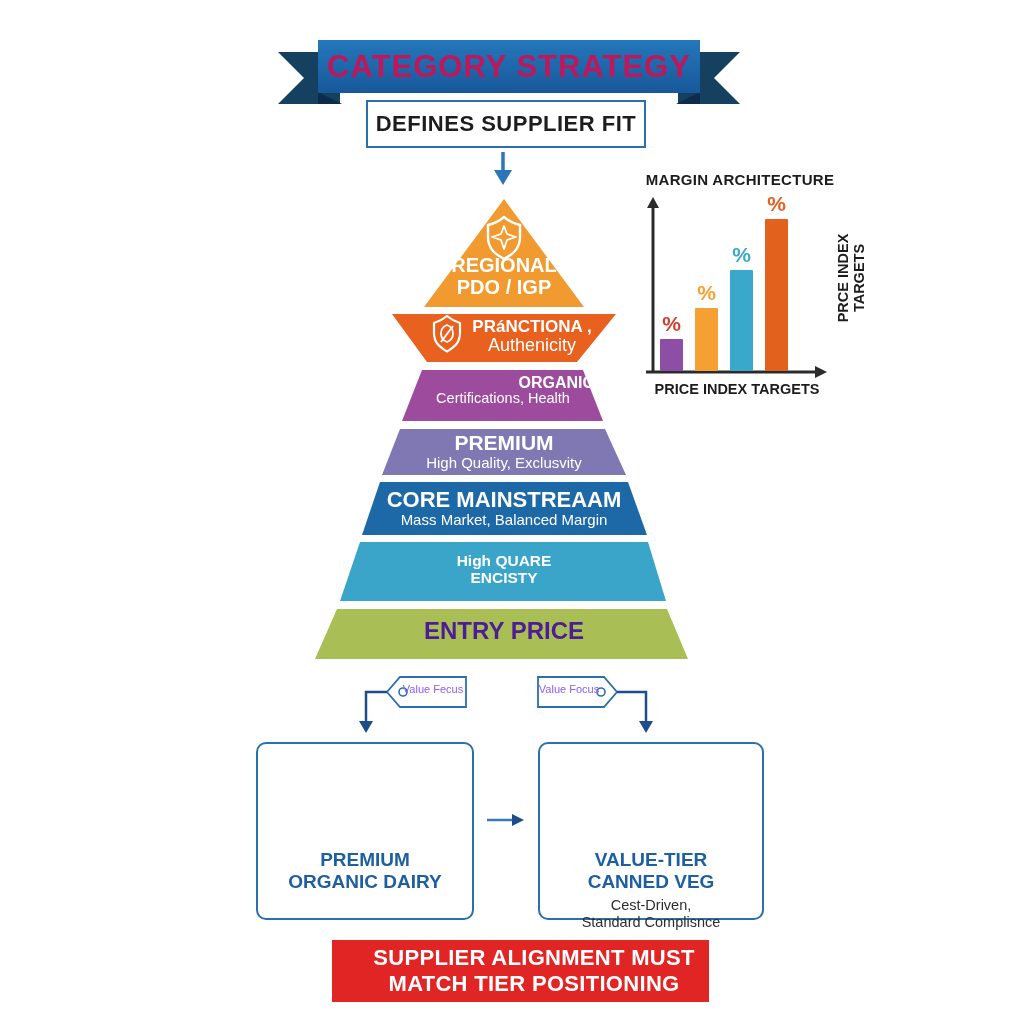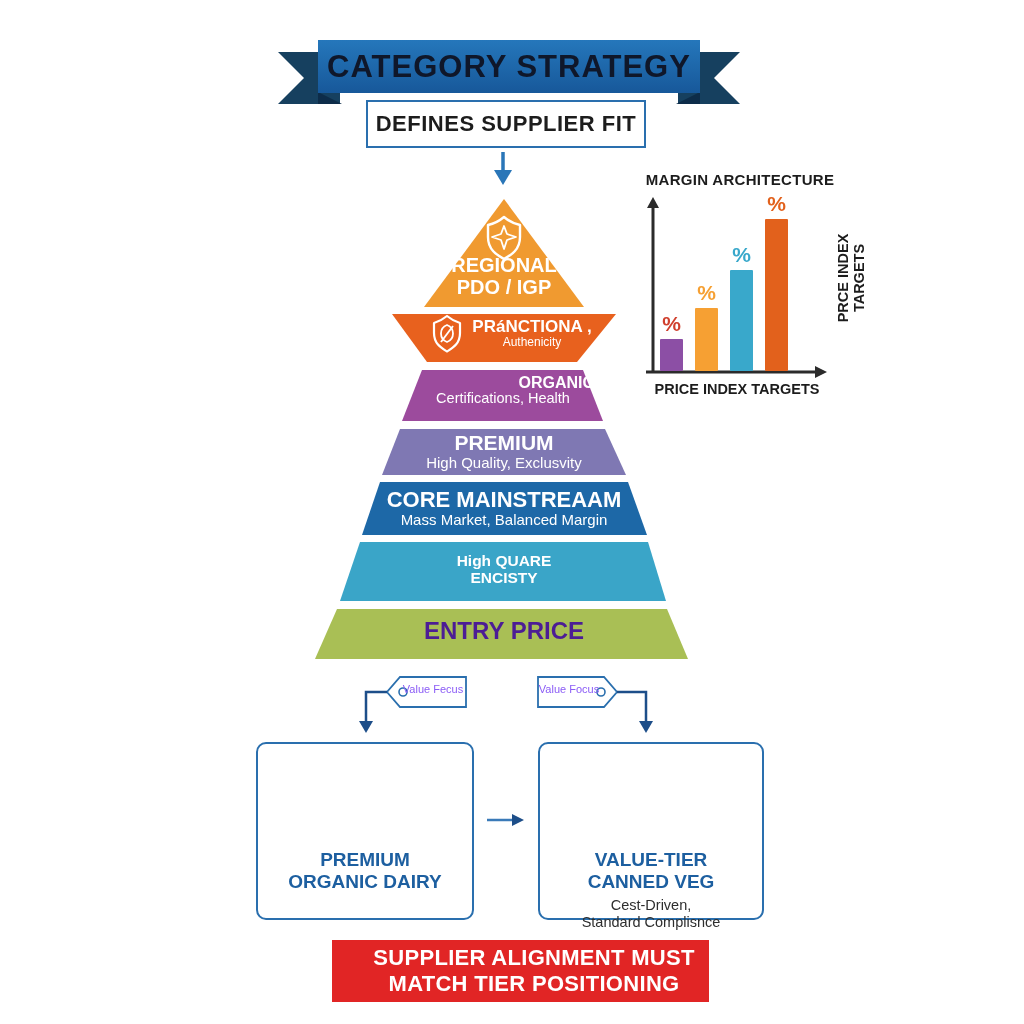--- a/index.html
+++ b/index.html
@@ -3,21 +3,21 @@
 <meta charset="utf-8">
 <style>
   html,body{margin:0;padding:0;background:#ffffff;}
   body{font-family:"Liberation Sans", sans-serif;}
   #canvas{position:relative;width:1024px;height:1024px;background:#ffffff;overflow:hidden;}
   .abs{position:absolute;}
   svg{position:absolute;left:0;top:0;}
   .txt{position:absolute;text-align:center;line-height:1.08;}
   
   .ribbon-title{left:318px;top:40px;width:382px;height:53px;display:flex;align-items:center;justify-content:center;
-    color:#0f172a;font-size:31px;font-weight:bold;letter-spacing:1px;}
+    color:#be185d;font-size:31px;font-weight:bold;letter-spacing:1px;}
   .subtitle-box{left:366px;top:100px;width:276px;height:44px;background:#fff;border:2px solid #2a6fae;
     display:flex;align-items:center;justify-content:center;color:#1d1d1d;font-size:22px;font-weight:bold;letter-spacing:.5px;}
   
   .tier-text{color:#ffffff;}
   .tier-title{font-weight:bold;}
   .tier-sub{font-weight:normal;}
   
   .chart-title{left:640px;top:172px;width:200px;font-size:15px;font-weight:bold;color:#1c1c1c;letter-spacing:.3px;}
   .chart-bars{left:660px;top:200px;width:160px;height:171px;display:flex;align-items:flex-end;gap:12px;}
   .bar-group{display:flex;flex-direction:column;align-items:center;}
@@ -132,21 +132,21 @@
     <span>DEFINES SUPPLIER FIT</span>
   </div>
 
   <div class="txt tier-text" style="left:424px;top:255px;width:160px;">
     <div class="tier-title" style="font-size:20px;">REGIONAL</div>
     <div class="tier-title" style="font-size:20px;">PDO / IGP</div>
   </div>
 
   <div class="txt tier-text" style="left:452px;top:318px;width:160px;">
     <div class="tier-title" style="font-size:17px;">PRáNCTIONA ,</div>
-    <div class="tier-sub" style="font-size:12px;">Authenicity</div>
+    <div class="tier-sub" style="font-size:18px;">Authenicity</div>
   </div>
 
   <div class="txt tier-text" style="left:403px;top:374px;width:200px;">
     <div class="tier-title" style="font-size:16px;text-align:right;">ORGANIC /</div>
     <div class="tier-sub" style="font-size:14.5px;">Certifications, Health</div>
   </div>
 
   <div class="txt tier-text" style="left:394px;top:432px;width:220px;">
     <div class="tier-title" style="font-size:21px;">PREMIUM</div>
     <div class="tier-sub" style="font-size:15px;">High Quality, Exclusvity</div>

